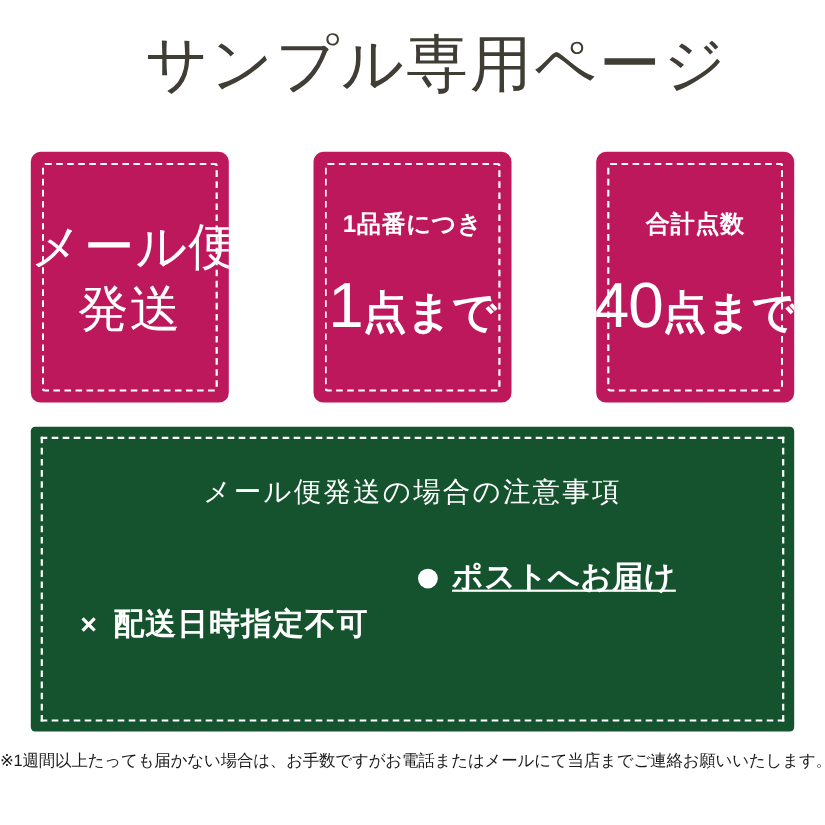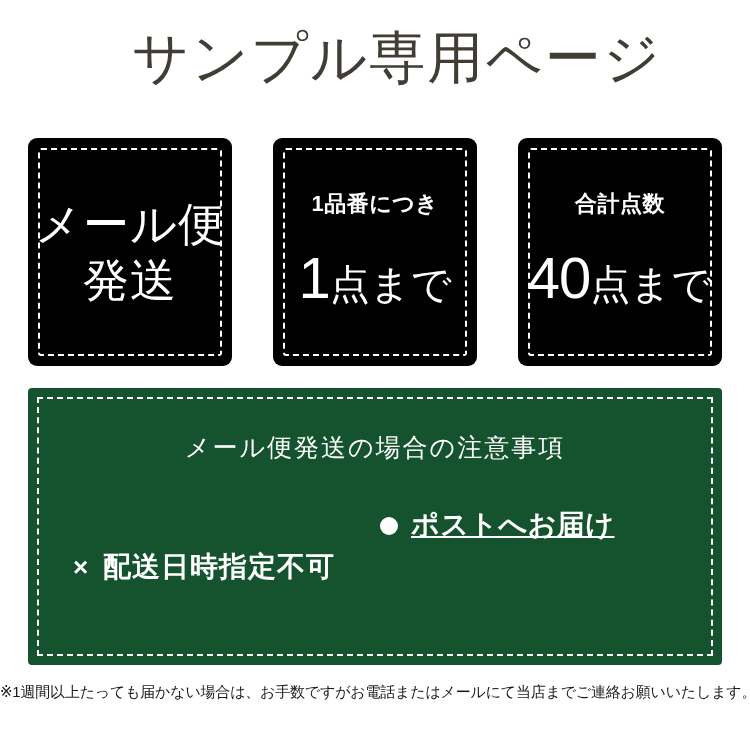--- a/index.html
+++ b/index.html
@@ -42,23 +42,23 @@
     position: absolute;
     left: 28px;
     top: 138px;
     width: 694px;
     height: 228px;
     display: flex;
     justify-content: space-between;
   }
   .box {
     position: relative;
-    width: 204px;
+    width: 180px;
     height: 228px;
-    background: #000000;
+    background: #be185d;
     border-radius: 9px;
     box-sizing: border-box;
     display: flex;
     flex-direction: column;
     align-items: flex-end;
     justify-content: center;
     overflow: hidden;
   }
   .box .dash-frame {
     position: absolute;
@@ -104,21 +104,21 @@
   }
   .value-num {
     font-size: 58px;
     line-height: 58px;
     font-weight: 400;
     letter-spacing: -1px;
   }
   .value-unit {
     font-size: 40px;
     line-height: 58px;
-    font-weight: 400;
+    font-weight: 700;
     letter-spacing: 0;
   }
 
   
   .notice {
     position: absolute;
     left: 28px;
     top: 388px;
     width: 694px;
     height: 277px;

